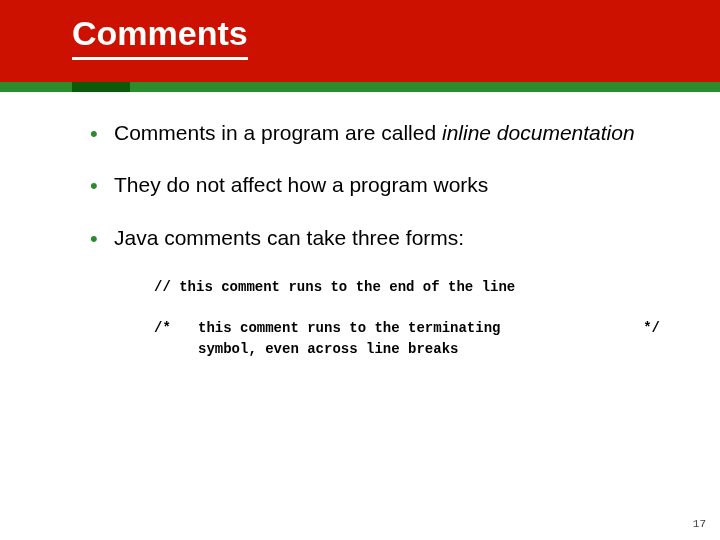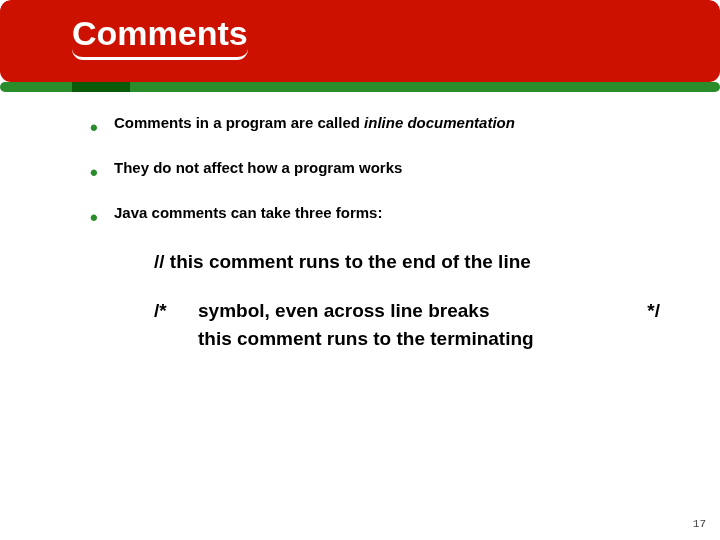--- a/index.html
+++ b/index.html
@@ -1,15 +1,15 @@
 <!DOCTYPE html>
 <html><head>
 <meta charset="utf-8">
 <style>
-  * { margin: 0; padding: 0; box-sizing: border-box; border-radius: 11px; }
+  * { margin: 0; padding: 0; box-sizing: border-box; }
   body {
     width: 720px;
     height: 540px;
     background: #ffffff;
     font-family: Arial, Helvetica, sans-serif;
     position: relative;
     overflow: hidden;
   }
   .header {
     width: 100%;
@@ -43,40 +43,41 @@
     height: 10px;
     background: #0a5a0a;
   }
   .content {
     padding: 32px 60px 0 84px;
   }
   ul {
     list-style: none;
   }
   li {
-    font-size: 15px;
-    font-weight: bold;
+    font-size: 21px;
+    font-weight: normal;
     color: #000;
     margin-bottom: 26px;
     position: relative;
     padding-left: 30px;
     line-height: 1.25;
+    margin-top: 6px;
   }
   li::before {
     content: "•";
     position: absolute;
     left: 6px;
     top: 0;
     color: #2a8c2a;
     font-size: 22px;
   }
   .italic { font-style: italic; }
   .code-block {
-    font-family: Liberation Sans, sans-serif;
-    font-size: 19px;
+    font-family: Liberation Mono, monospace;
+    font-size: 14px;
     font-weight: bold;
     color: #000;
     margin-left: 70px;
     margin-top: 6px;
     line-height: 1.5;
   }
   .code-row { margin-bottom: 20px; }
   .code-row.multi { display: flex; }
   .c-open { width: 44px; flex-shrink: 0; }
   .c-body { flex: 1; }
@@ -110,22 +111,22 @@
       <span>Java comments can take three forms:</span>
     </li>
   </ul>
 
   <div class="code-block">
     <div class="code-row">// this comment runs to the end of the line</div>
 
     <div class="code-row multi">
       <div class="c-open">/*</div>
       <div class="c-body">
+        <div>this comment runs to the terminating</div>
         <div>symbol, even across line breaks</div>
-        <div>this comment runs to the terminating</div>
       </div>
       <div class="c-close">*/</div>
     </div>
 
   </div>
 </div>
 
 <div class="page-num">17</div>
 
 </body></html>

